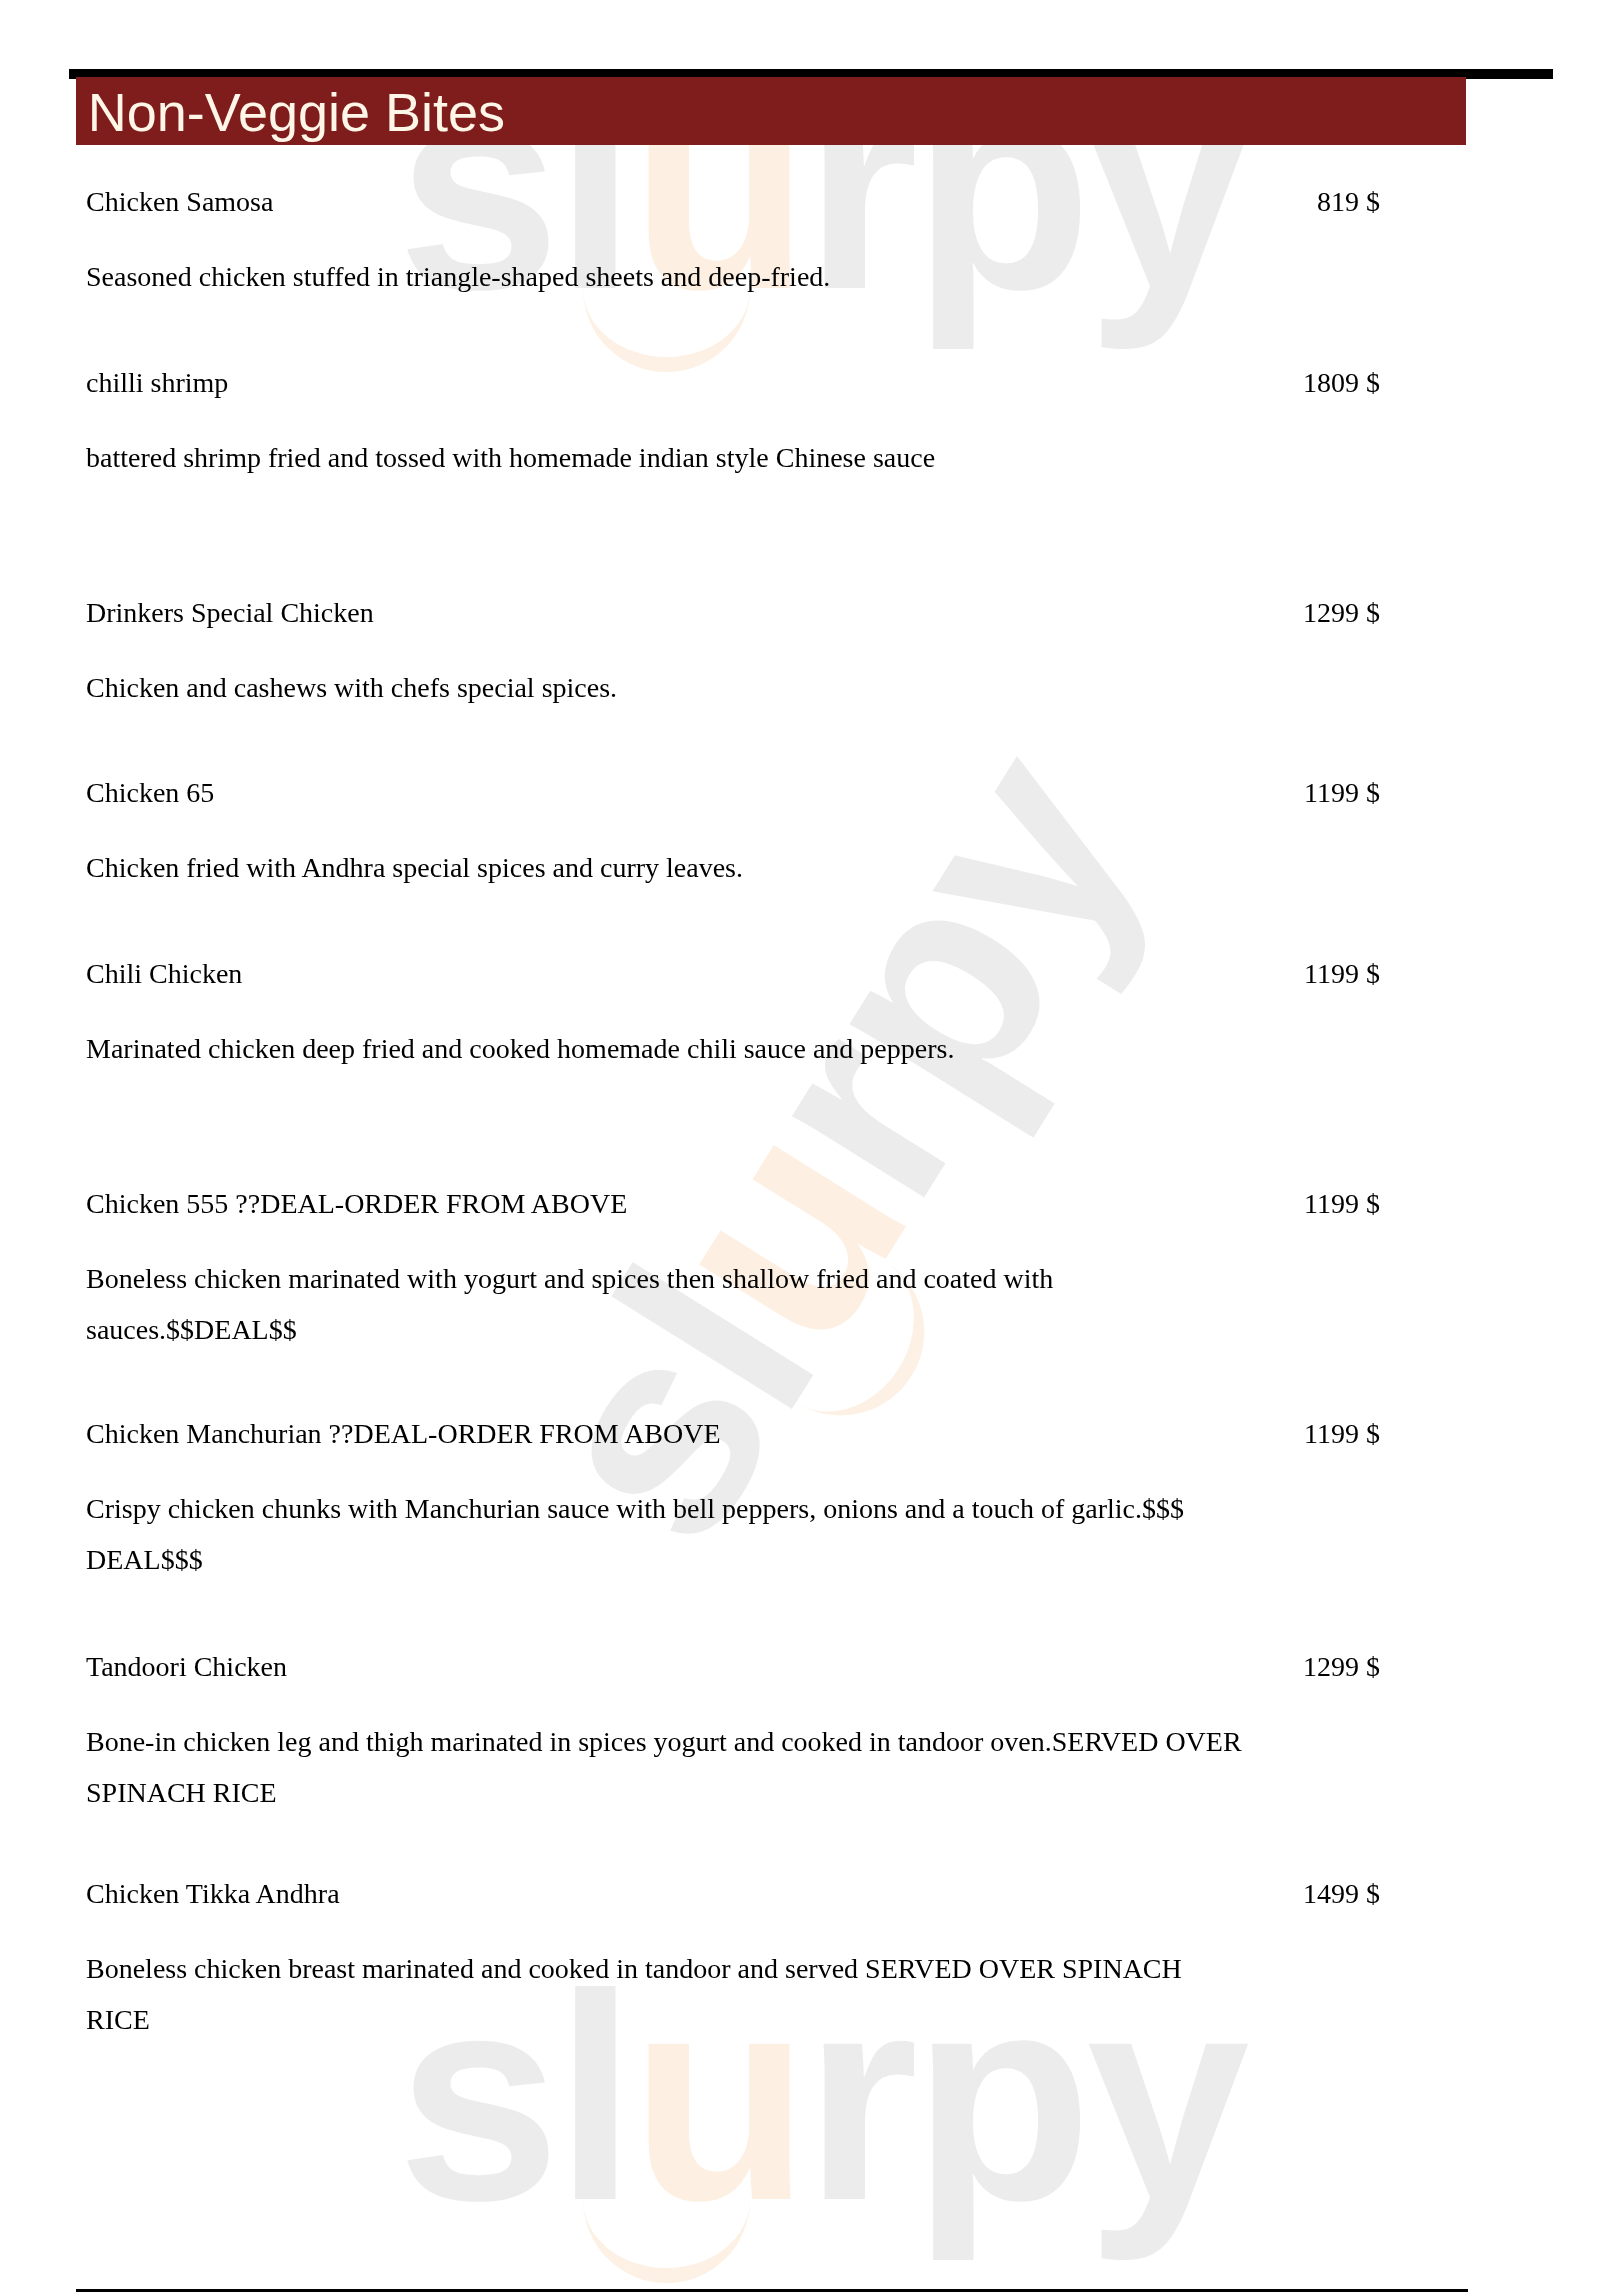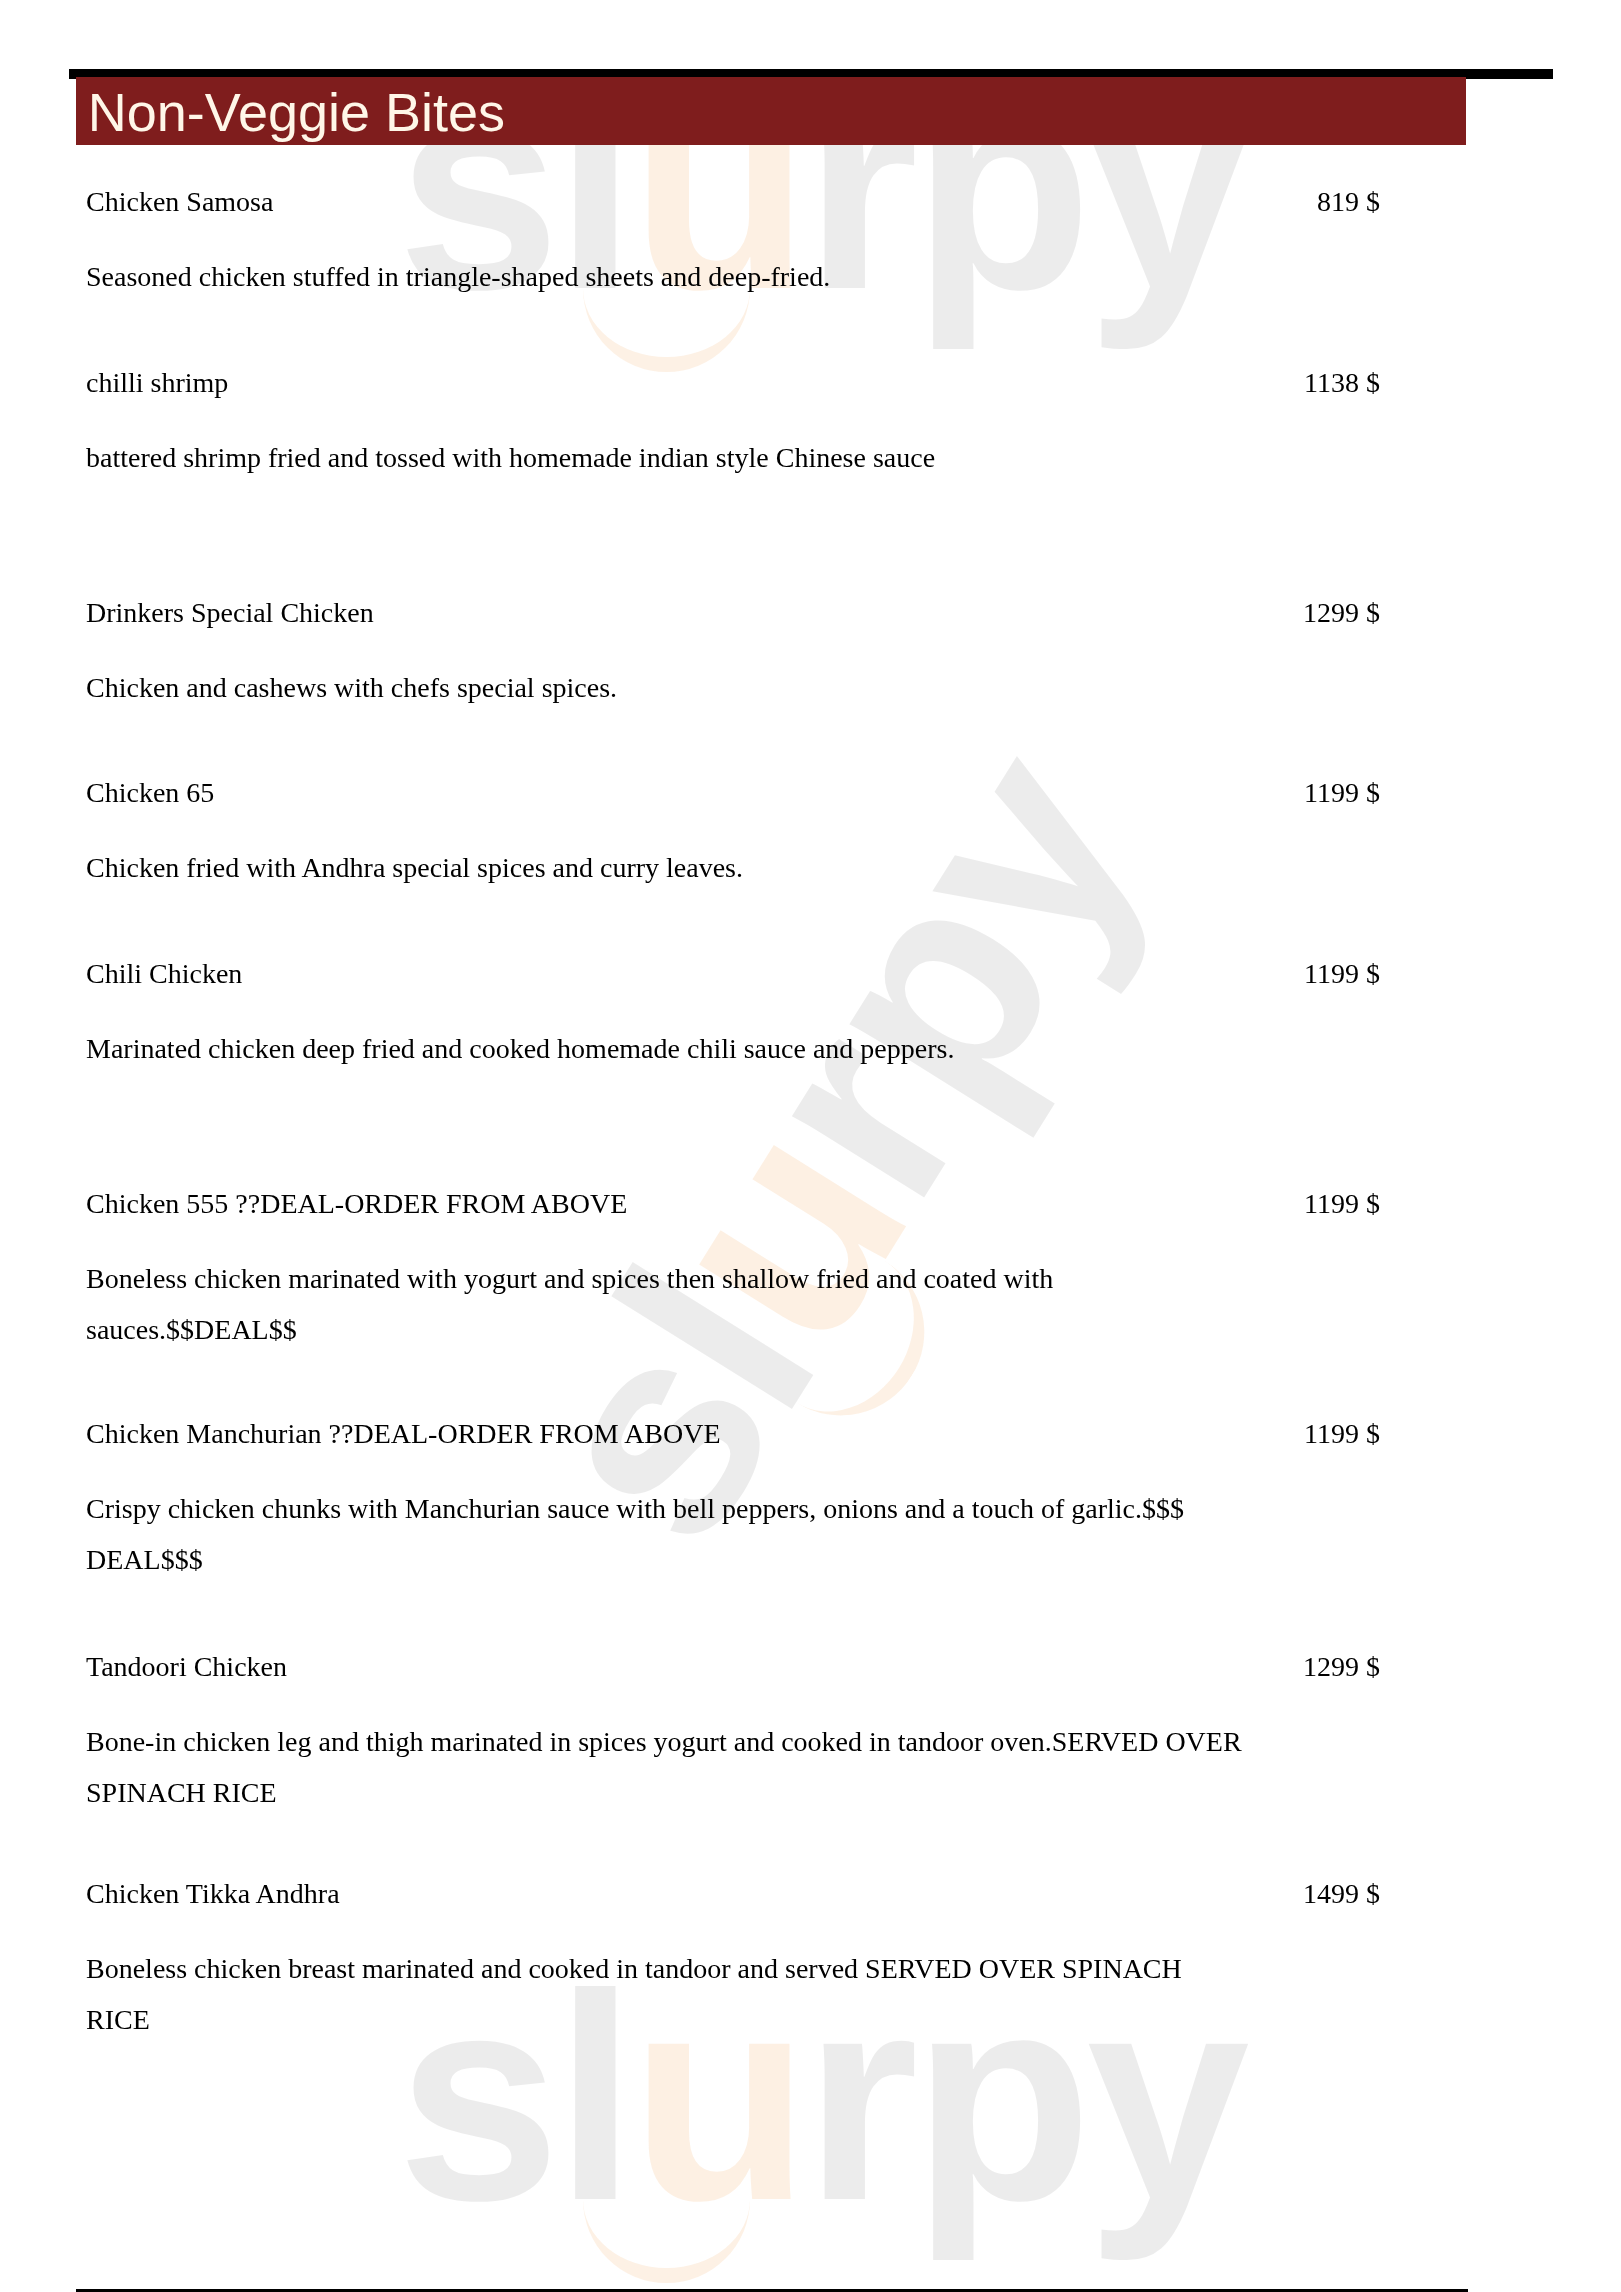--- a/index.html
+++ b/index.html
@@ -41,21 +41,21 @@
 </div>
 
 <div class="item" style="top:176px;">
   <span class="item-name">Chicken Samosa</span>
   <span class="item-price">819 $</span>
   <span class="item-desc">Seasoned chicken stuffed in triangle-shaped sheets and deep-fried.</span>
 </div>
 
 <div class="item" style="top:357px;">
   <span class="item-name">chilli shrimp</span>
-  <span class="item-price">1138 $</span>
+  <span class="item-price">1809 $</span>
   <span class="item-desc">battered shrimp fried and tossed with homemade indian style Chinese sauce</span>
 </div>
 
 <div class="item" style="top:587px;">
   <span class="item-name">Drinkers Special Chicken</span>
   <span class="item-price">1299 $</span>
   <span class="item-desc">Chicken and cashews with chefs special spices.</span>
 </div>
 
 <div class="item" style="top:767px;">

